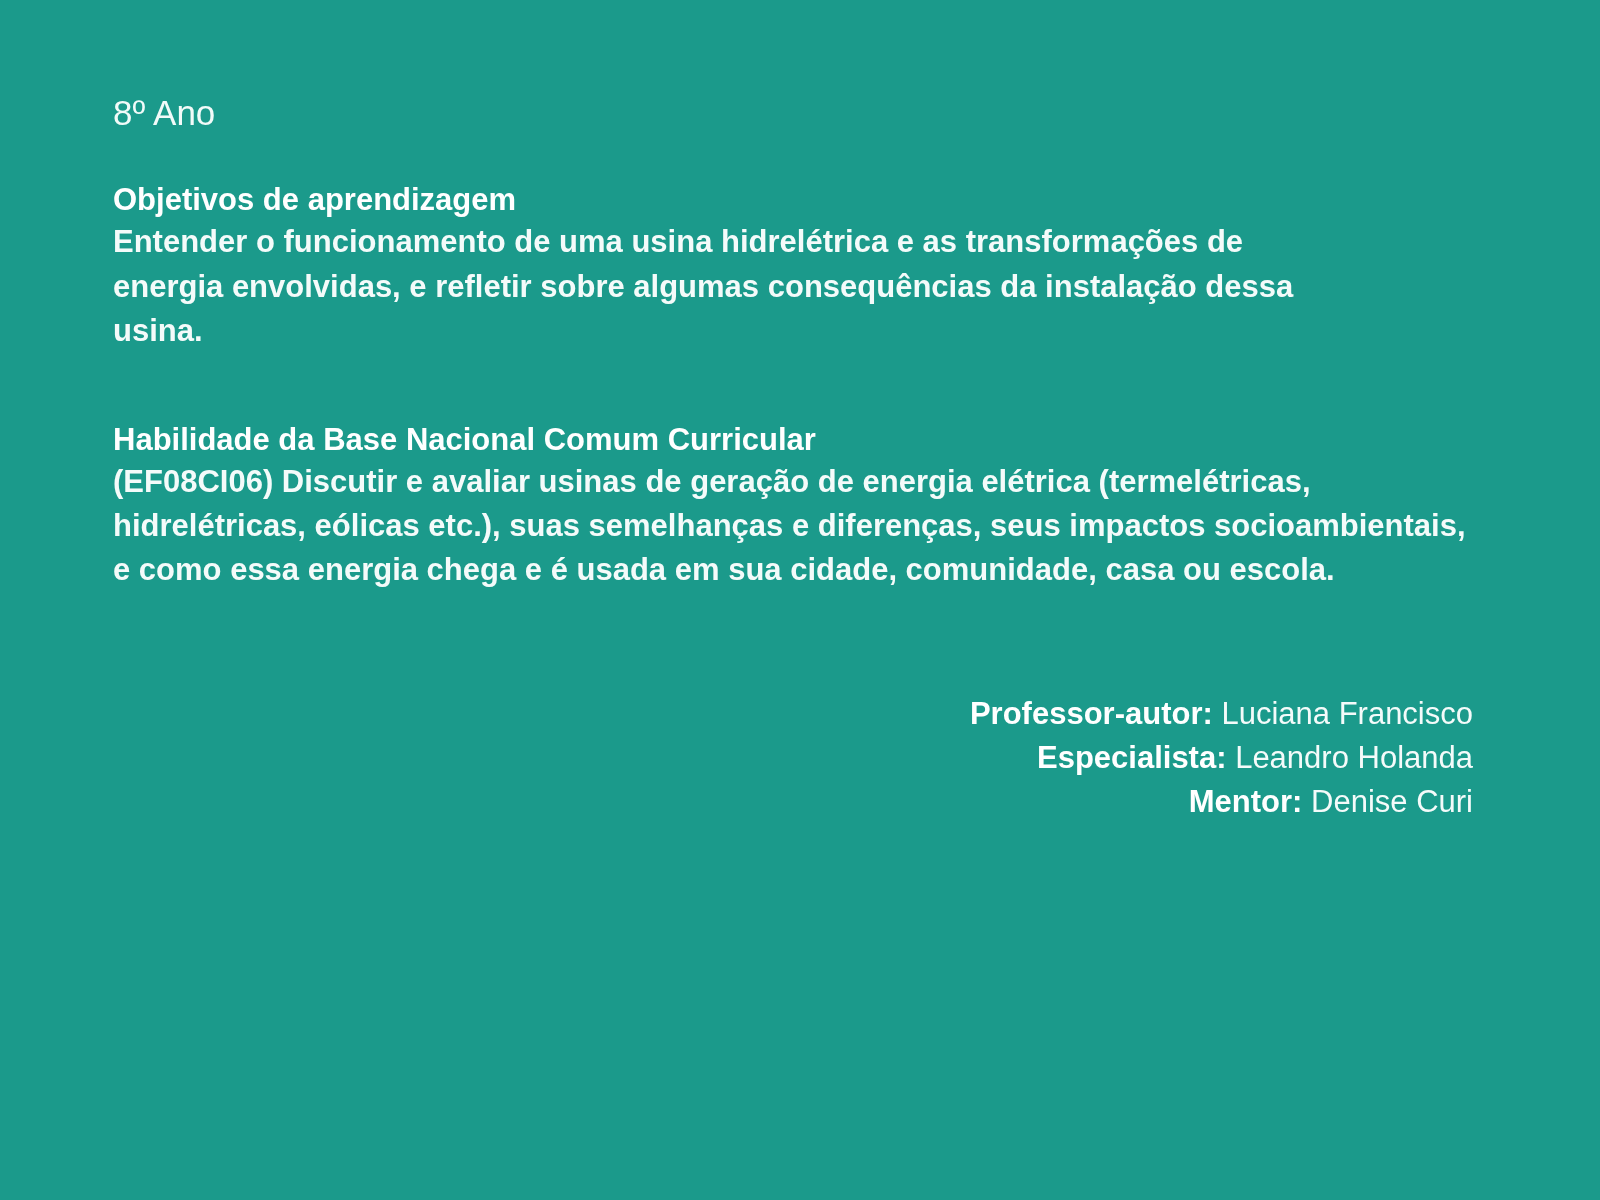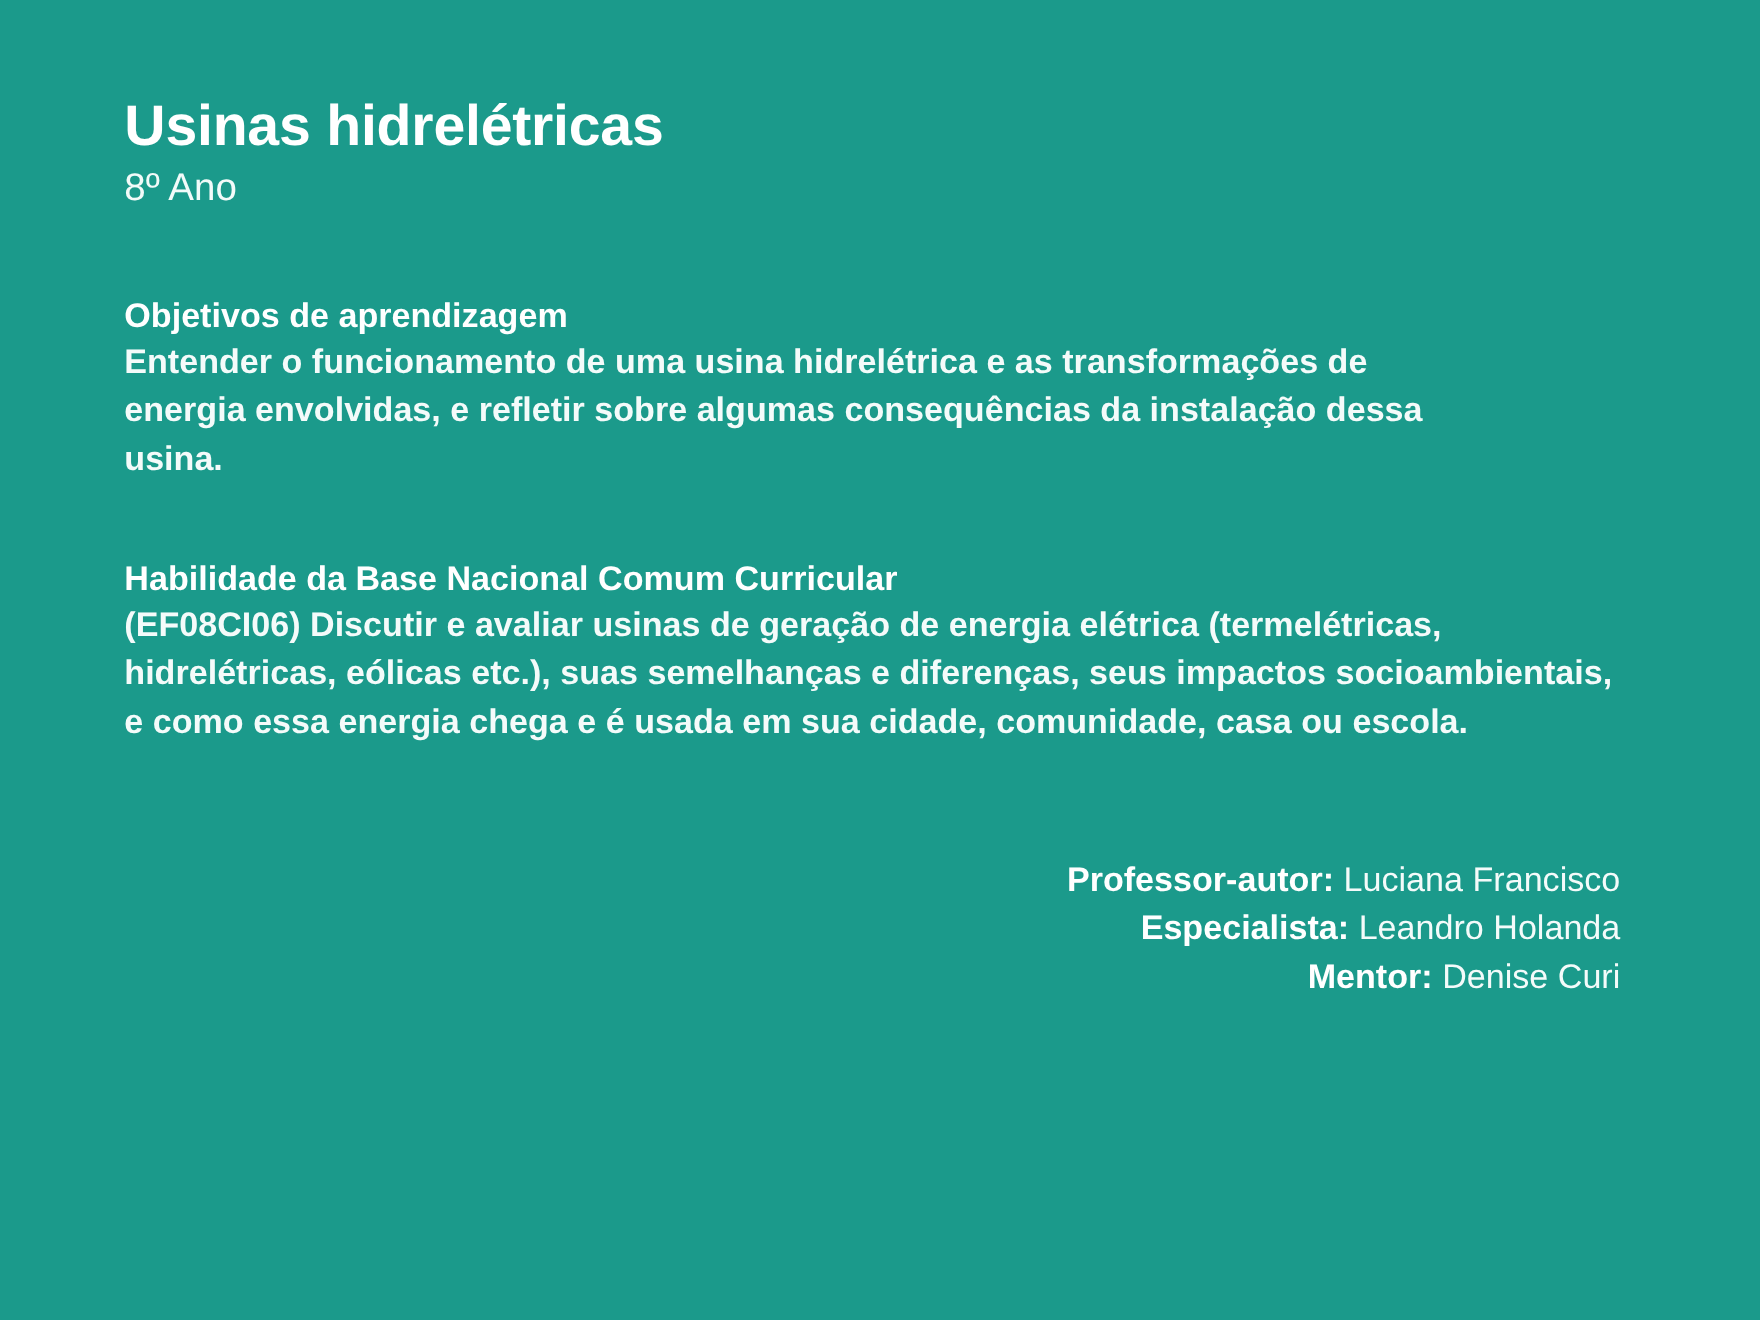--- a/index.html
+++ b/index.html
@@ -57,21 +57,21 @@
     color: #ffffff;
   }
   .section-body {
     font-size: 31px;
     font-weight: 700;
     line-height: 1.42;
     margin: 0;
     color: #f4fbfa;
   }
 
-  #objectives-section { margin-top: 76px; max-width: 1200px; }
+  #objectives-section { margin-top: 48px; max-width: 1200px; }
   #bncc-section       { margin-top: 68px; max-width: 1380px; }
   #credits-section    { margin-top: 100px; }
 
   
   .credit-line {
     font-size: 31px;
     font-weight: 300;
     line-height: 1.42;
     color: #f4fbfa;
     white-space: nowrap;
@@ -85,21 +85,20 @@
     font-weight: 300;
     color: #f4fbfa;
   }
 </style>
 </head>
 <body style="background: rgb(27, 154, 139);">
 
 <div class="slide" style="background: rgb(27, 154, 139);">
 
   <div class="title-block">
-    <h1 class="slide-title">Usinas hidrelétricas</h1>
     <div class="slide-subtitle">8º Ano</div>
   </div>
 
   <div class="section" id="objectives-section">
     <div class="section-heading">Objetivos de aprendizagem</div>
     <p class="section-body">Entender o funcionamento de uma usina hidrelétrica e as transformações de energia envolvidas, e refletir sobre algumas consequências da instalação dessa usina.</p>
   </div>
 
   <div class="section" id="bncc-section">
     <div class="section-heading">Habilidade da Base Nacional Comum Curricular</div>

